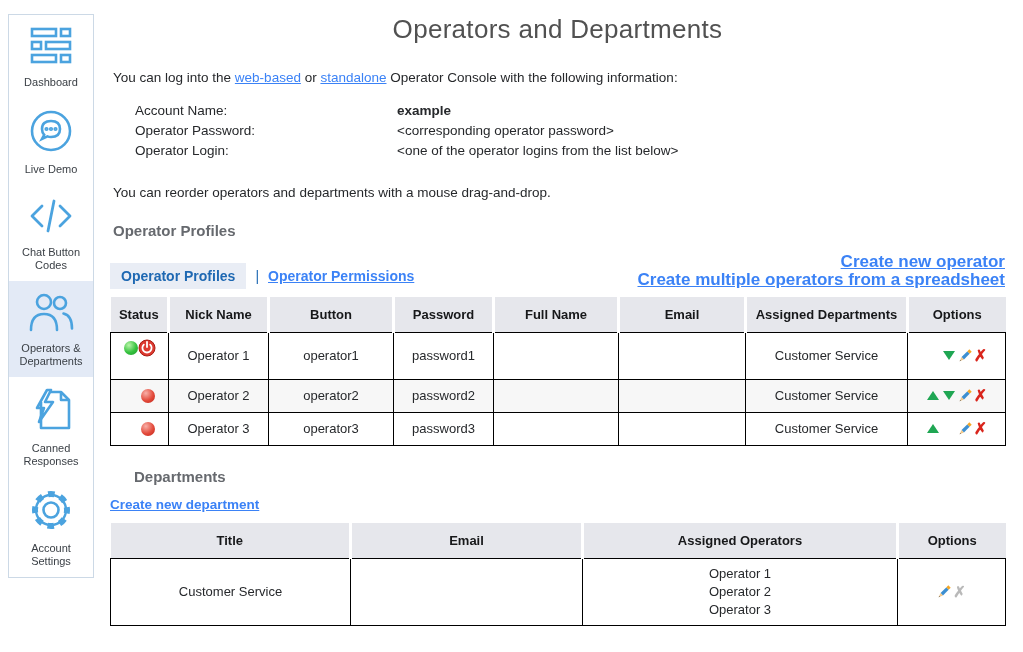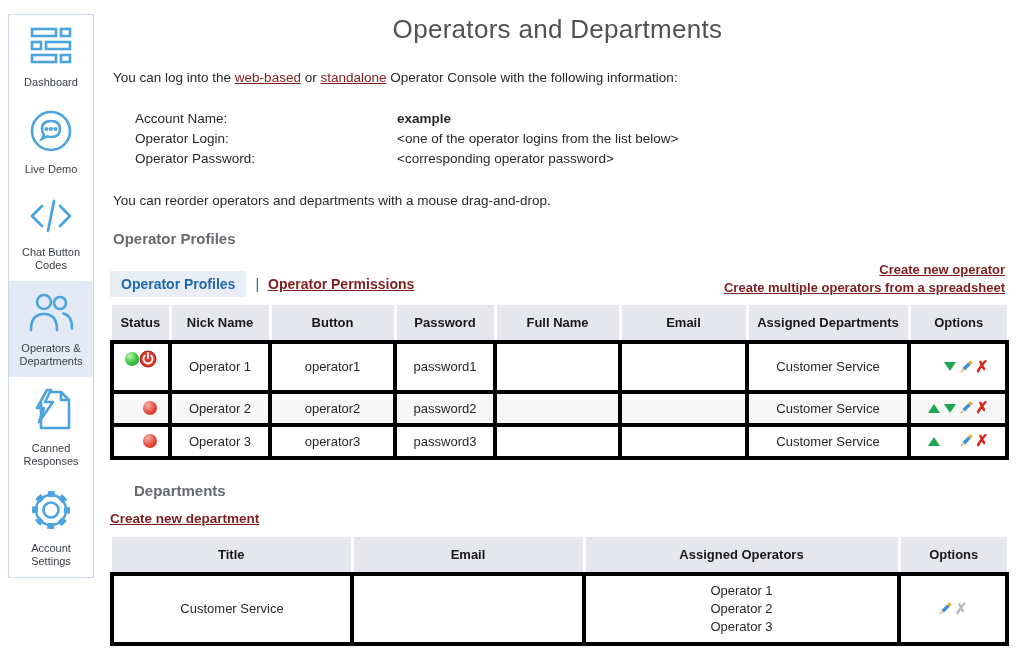--- a/index.html
+++ b/index.html
@@ -13,41 +13,41 @@
     padding:11px 3px 9px; cursor:pointer; flex:1 1 auto; justify-content:center; }
   .side-item.active { background:#e3eaf6; }
   .side-item .icn { display:block; margin-bottom:6px; }
   .side-label { font-size:11px; color:#3b4046; text-align:center; line-height:13px; }
 
   
   .main { position:absolute; left:110px; top:14px; width:895px; }
   .page-title { text-align:center; font-size:26px; font-weight:400; color:#515151;
     letter-spacing:0.3px; margin-bottom:24px; }
   .intro { font-size:13.5px; line-height:18px; margin-left:3px; }
-  a, .lnk { color:#7f1d1d; text-decoration:underline; cursor:pointer; }
-  .acct { margin:22px 0 0 25px; font-size:13.5px; line-height:20px; }
+  a, .lnk { color:#3b82f6; text-decoration:underline; cursor:pointer; }
+  .acct { margin:14px 0 0 25px; font-size:13.5px; line-height:20px; }
   .acct-row { display:flex; }
   .acct-label { width:262px; }
   .acct-value.bold { font-weight:bold; }
   .reorder { font-size:13.5px; margin:24px 0 0 3px; }
 
   .sec-heading { font-size:15px; font-weight:bold; color:#66696e; margin:22px 0 0 3px; }
 
   .tabs-row { display:flex; justify-content:space-between; align-items:flex-end; margin-top:14px; }
   .tabs { display:flex; align-items:center; font-size:14px; font-weight:bold; }
   .tab-active { background:#e9edf5; color:#1e68b2; padding:5px 11px; }
   .tab-sep { color:#1e68b2; margin:0 9px; font-weight:normal; }
   .tab-link { font-size:14px; font-weight:bold; }
-  .create-links { text-align:right; font-size:13px; font-weight:bold; line-height:18px; }
+  .create-links { text-align:right; font-size:17px; font-weight:bold; line-height:18px; }
 
   table { border-collapse:collapse; table-layout:fixed; width:895px; margin-top:8px; }
   th { background:#e6e7ec; font-size:13px; font-weight:bold; color:#17181a;
     padding:10px 4px; border-right:3px solid #fff; }
   th:last-child { border-right:none; }
-  td { border:4px solid #000000; font-size:13px; text-align:center; padding:6px 4px;
+  td { border:1px solid #000000; font-size:13px; text-align:center; padding:6px 4px;
     height:33px; background:#fff; }
   tr.alt td { background:#f7f7f7; }
   .dept-table td { height:64px; }
   .dept-ops div { line-height:18px; }
 
   
   .opt-cell { white-space:nowrap; }
   .opt-slot { display:inline-block; width:16px; text-align:center; vertical-align:middle; }
   .tri-up { display:inline-block; width:0; height:0;
     border-left:6px solid transparent; border-right:6px solid transparent;
@@ -149,26 +149,26 @@
   <div class="intro">
     <div><span>You can log into the </span><a class="lnk">web-based</a><span> or </span><a class="lnk">standalone</a><span> Operator Console with the following information:</span></div>
   </div>
 
   <div class="acct">
     <div class="acct-row">
       <span class="acct-label">Account Name:</span>
       <span class="acct-value bold">example</span>
     </div>
     <div class="acct-row">
+      <span class="acct-label">Operator Password:</span>
+      <span class="acct-value">&lt;corresponding operator password&gt;</span>
+    </div>
+    <div class="acct-row">
       <span class="acct-label">Operator Login:</span>
       <span class="acct-value">&lt;one of the operator logins from the list below&gt;</span>
-    </div>
-    <div class="acct-row">
-      <span class="acct-label">Operator Password:</span>
-      <span class="acct-value">&lt;corresponding operator password&gt;</span>
     </div>
   </div>
 
   <div class="reorder">You can reorder operators and departments with a mouse drag-and-drop.</div>
 
   <div class="sec-heading">Operator Profiles</div>
 
   <div class="tabs-row">
     <div class="tabs">
       <span class="tab-active">Operator Profiles</span>

